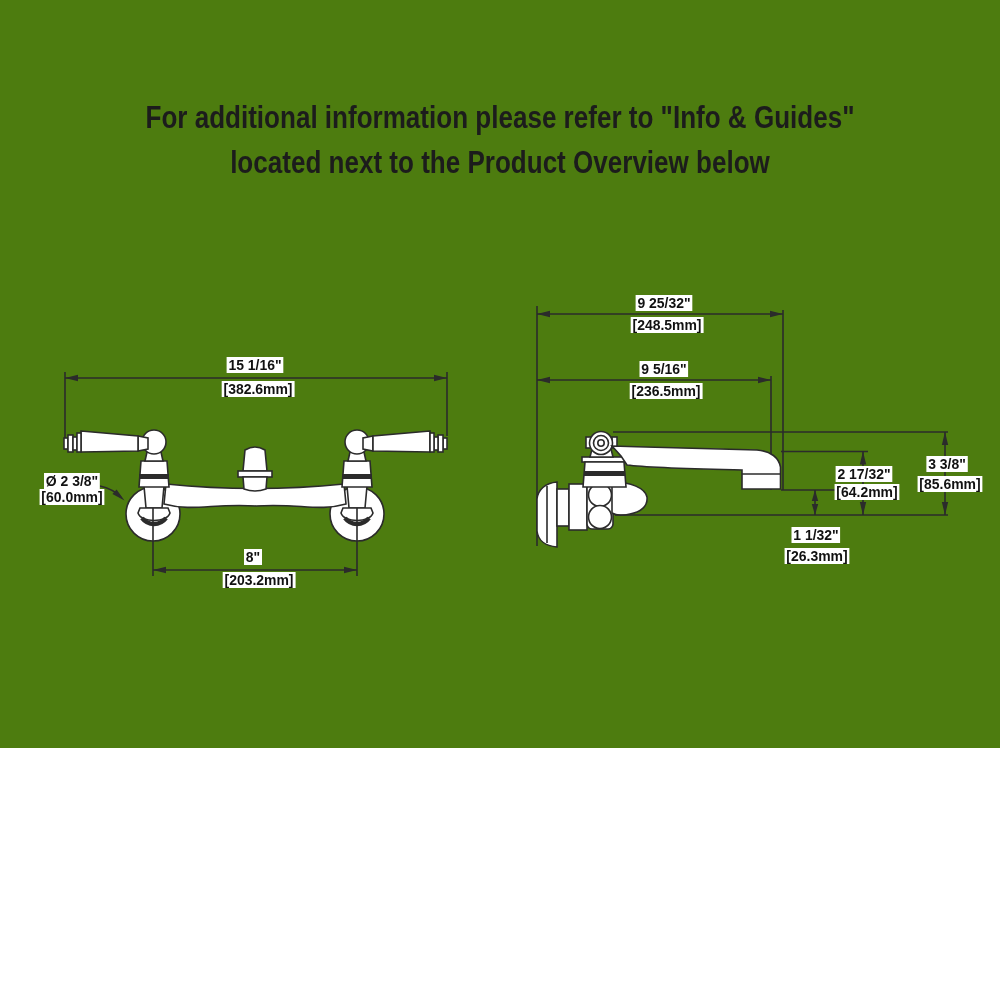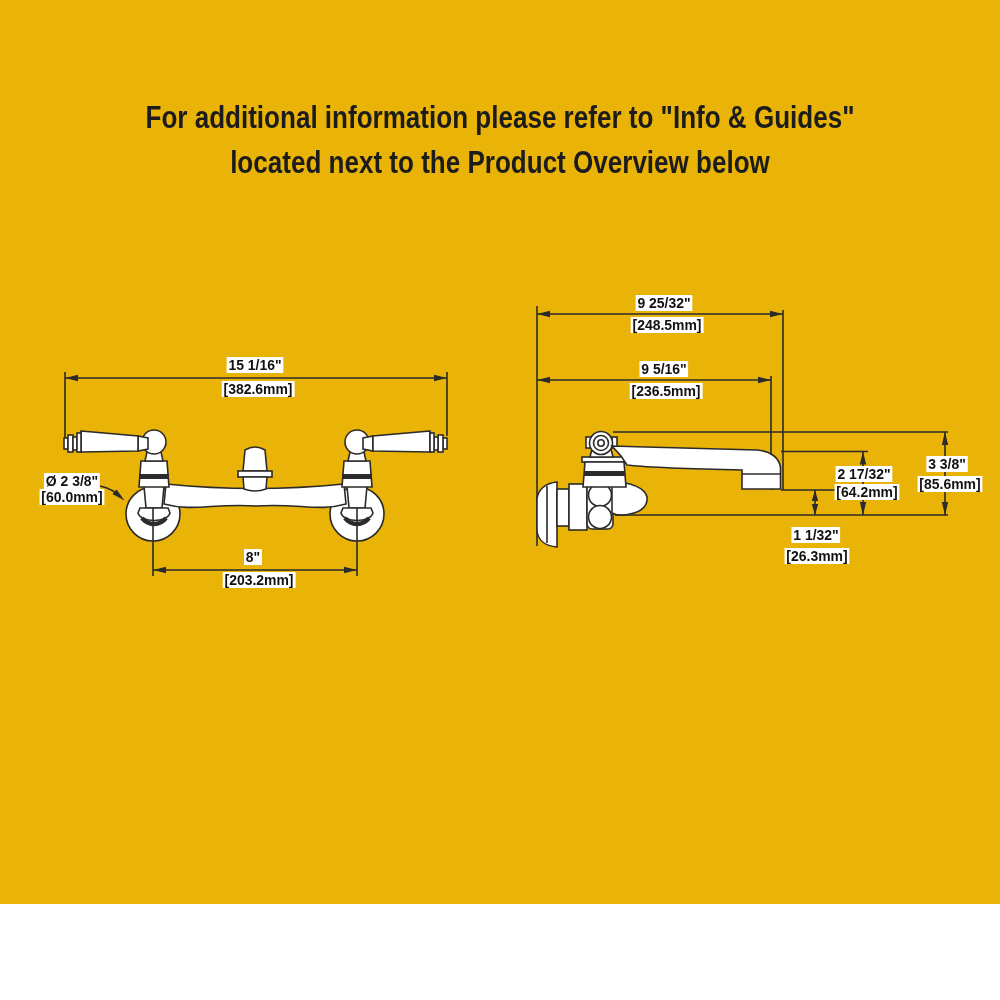--- a/index.html
+++ b/index.html
@@ -1,17 +1,17 @@
 <!DOCTYPE html>
 <html><head>
 <meta charset="utf-8">
 <style>
   html,body{margin:0;padding:0;background:#fff;}
   body{width:1000px;height:1000px;font-family:"Liberation Sans",sans-serif;}
-  .stage{position:relative;width:1000px;height:904px;background:#eab308;overflow:hidden;}
+  .stage{position:relative;width:1000px;height:748px;background:#4d7c0f;overflow:hidden;}
   .hdr{position:absolute;left:0;top:95px;width:1000px;text-align:center;
        font-weight:bold;font-size:31px;line-height:45px;color:#1c1c1c;
        transform:scaleX(0.84);letter-spacing:0;}
   .art{position:absolute;left:0;top:0;width:1000px;height:1000px;}
   .dim{position:absolute;transform:translateX(-50%) scaleX(0.9);transform-origin:center top;
        font-weight:bold;font-size:15.5px;line-height:16px;color:#111;
        background:#fff;padding:0 2px;white-space:nowrap;}
 </style>
 </head>
 <body>

